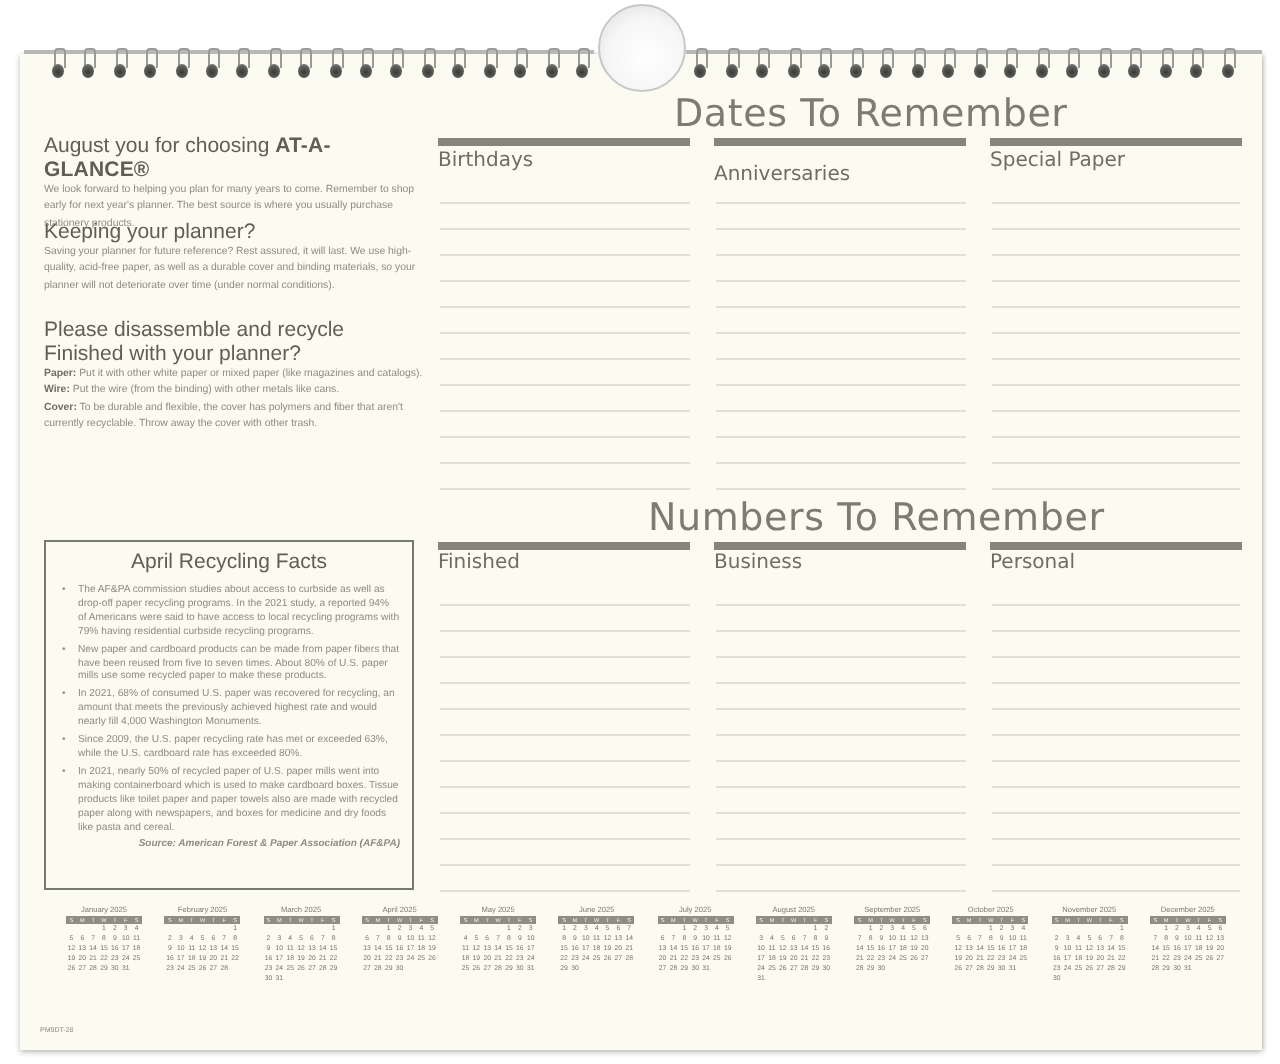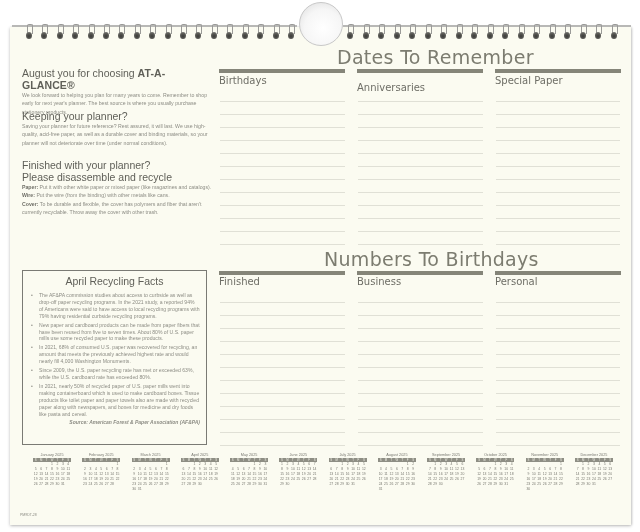--- a/index.html
+++ b/index.html
@@ -229,22 +229,22 @@
   <p class="h-big"><span>August you for choosing </span><b>AT-A-GLANCE®</b></p>
   <p class="small">We look forward to helping you plan for many years to come. Remember to shop early for next year's planner. The best source is where you usually purchase stationery products.</p>
 </div>
 
 <div class="sec2">
   <p class="h-big">Keeping your planner?</p>
   <p class="small">Saving your planner for future reference? Rest assured, it will last. We use high-quality, acid-free paper, as well as a durable cover and binding materials, so your planner will not deteriorate over time (under normal conditions).</p>
 </div>
 
 <div class="sec3">
+  <p class="h-big">Please disassemble and recycle</p>
   <p class="h-big">Finished with your planner?</p>
-  <p class="h-big">Please disassemble and recycle</p>
   <p class="small"><b>Paper:</b><span> Put it with other white paper or mixed paper (like magazines and catalogs).</span></p>
   <p class="small"><b>Wire:</b><span> Put the wire (from the binding) with other metals like cans.</span></p>
   <p class="small"><b>Cover:</b><span> To be durable and flexible, the cover has polymers and fiber that aren't currently recyclable. Throw away the cover with other trash.</span></p>
 </div>
 
 <div class="recycle-box">
   <p class="recycle-title">April Recycling Facts</p>
   <ul class="recycle-list">
     <li>The AF&amp;PA commission studies about access to curbside as well as drop-off paper recycling programs. In the 2021 study, a reported 94% of Americans were said to have access to local recycling programs with 79% having residential curbside recycling programs.</li>
     <li>New paper and cardboard products can be made from paper fibers that have been reused from five to seven times. About 80% of U.S. paper mills use some recycled paper to make these products.</li>
@@ -294,21 +294,21 @@
     <div class="rule" style="left: 358px; width: 125px; top: 218px;"></div>
     <div class="rule" style="left: 496px; width: 124px; top: 218px;"></div>
     <div class="rule" style="left: 220px; width: 125px; top: 231px;"></div>
     <div class="rule" style="left: 358px; width: 125px; top: 231px;"></div>
     <div class="rule" style="left: 496px; width: 124px; top: 231px;"></div>
     <div class="rule" style="left: 220px; width: 125px; top: 244px;"></div>
     <div class="rule" style="left: 358px; width: 125px; top: 244px;"></div>
     <div class="rule" style="left: 496px; width: 124px; top: 244px;"></div>
   </div>
 
-<div class="section-title" style="left:324px;top:248px;">Numbers To Birthdays</div>
+<div class="section-title" style="left:324px;top:248px;">Numbers To Remember</div>
 <div class="col-bar" style="left:219px;top:271px;width:126px;"></div>
 <div class="col-bar" style="left:357px;top:271px;width:126px;"></div>
 <div class="col-bar" style="left:495px;top:271px;width:126px;"></div>
 <div class="col-label" style="left:219px;top:276px;width:126px;">Finished</div>
 <div class="col-label" style="left:357px;top:276px;width:126px;">Business</div>
 <div class="col-label" style="left:495px;top:276px;width:126px;">Personal</div>
 <div id="numbers-rules">
     <div class="rule" style="left: 220px; width: 125px; top: 302px;"></div>
     <div class="rule" style="left: 358px; width: 125px; top: 302px;"></div>
     <div class="rule" style="left: 496px; width: 124px; top: 302px;"></div>

